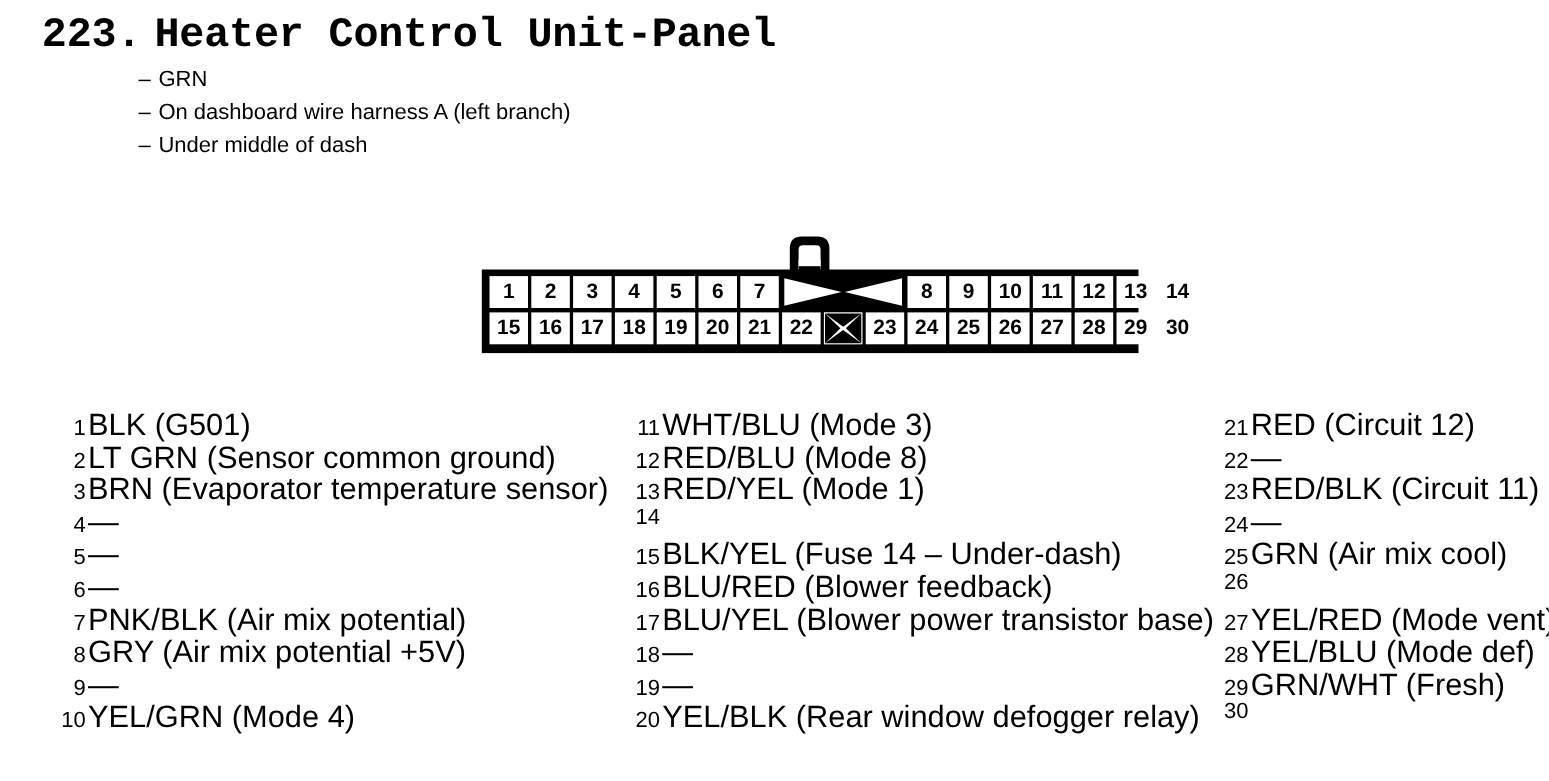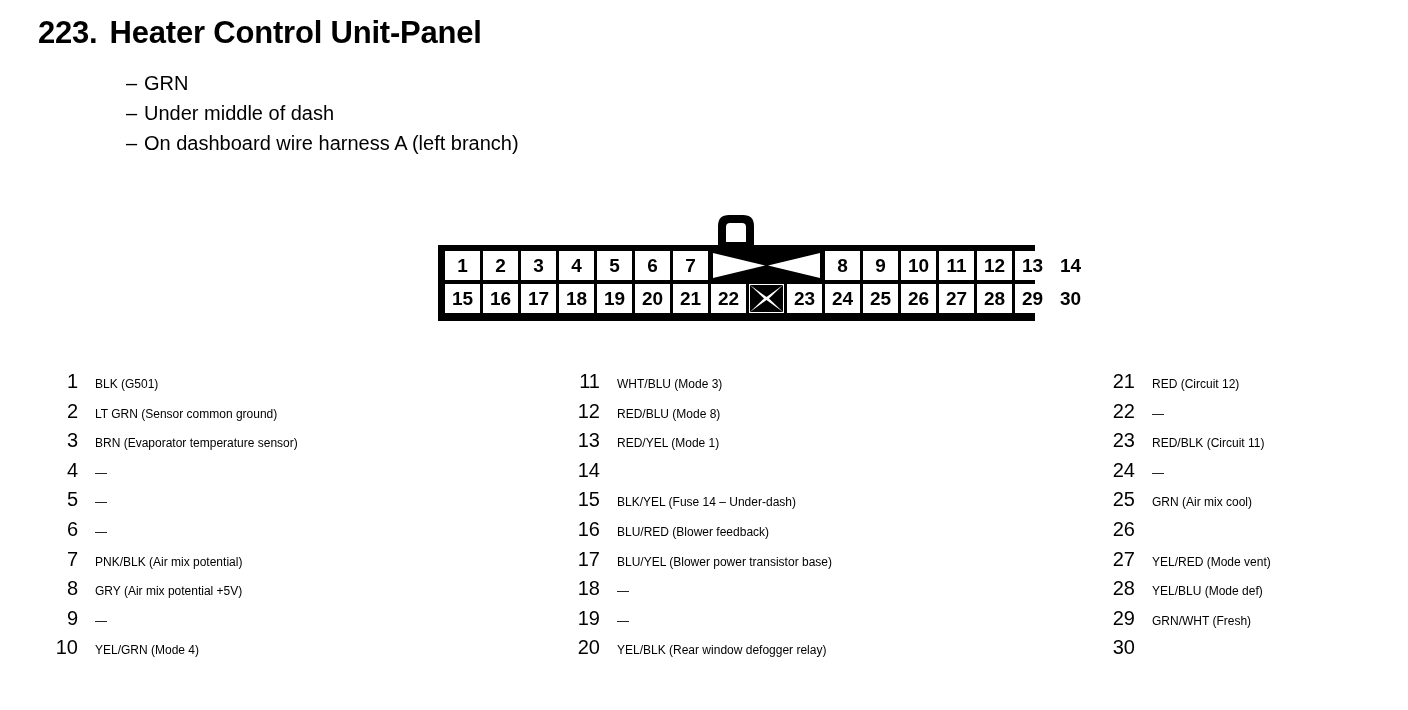--- a/index.html
+++ b/index.html
@@ -16,32 +16,33 @@
     overflow: hidden;
   }
 
   
   #header-block {
     position: absolute;
     left: 38px;
     top: 14px;
   }
   #page-title {
-    font-size: 31px;
+    font-size: 38px;
     font-weight: bold;
     letter-spacing: -0.2px;
     white-space: nowrap;
     line-height: 38px;
+    font-family: Liberation Mono, monospace;
   }
   #title-number {
     display: inline-block;
     margin-right: 12px;
   }
   #subtitle-list {
-    margin-top: 16px;
+    margin-top: 5px;
     margin-left: 88px;
   }
   .subtitle-row {
     font-size: 20px;
     line-height: 30px;
     white-space: nowrap;
   }
   .subtitle-dash {
     display: inline-block;
     width: 18px;
@@ -133,41 +134,41 @@
     height: 29.6px;
     white-space: nowrap;
   }
   .pin-list-num {
     width: 30px;
     text-align: right;
     font-size: 20px;
     flex: 0 0 auto;
   }
   .pin-list-label {
-    margin-left: 17px;
-    font-size: 12px;
+    margin-left: 2px;
+    font-size: 28px;
     flex: 0 0 auto;
   }
 </style>
 </head>
 <body>
 
 <div id="header-block">
   <div id="page-title">
     <span id="title-number">223.</span><span>Heater Control Unit-Panel</span>
   </div>
   <div id="subtitle-list">
     <div class="subtitle-row">
       <span class="subtitle-dash">–</span><span>GRN</span>
     </div>
     <div class="subtitle-row">
+      <span class="subtitle-dash">–</span><span>On dashboard wire harness A (left branch)</span>
+    </div>
+    <div class="subtitle-row">
       <span class="subtitle-dash">–</span><span>Under middle of dash</span>
-    </div>
-    <div class="subtitle-row">
-      <span class="subtitle-dash">–</span><span>On dashboard wire harness A (left branch)</span>
     </div>
   </div>
 </div>
 
 <div id="connector-wrap">
 
   <div id="connector-latch">
     <svg viewBox="0 0 64 36" xmlns="http://www.w3.org/2000/svg">
       <path d="M14,36 L14,14 Q14,3 25,3 L39,3 Q50,3 50,14 L50,36 L42,36 L42,15 Q42,11 38,11 L26,11 Q22,11 22,15 L22,36 Z" fill="#000000"></path>
       <rect x="22" y="24" width="20" height="12" fill="#ffffff"></rect>

